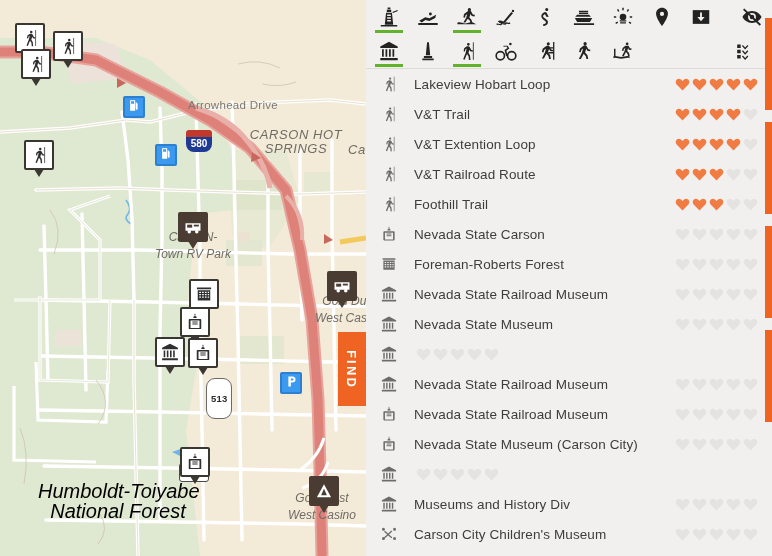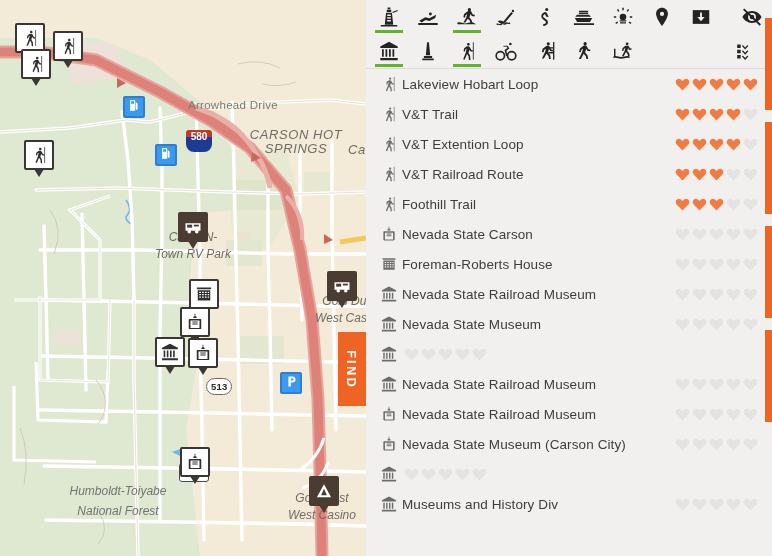--- a/index.html
+++ b/index.html
@@ -18,21 +18,21 @@
   .map-label{
     position:absolute;
     font-family:"Liberation Sans", sans-serif;
     white-space:pre;
     pointer-events:none;
     text-align:center;
   }
   .lbl-road{font-size:11.5px;color:#7d7a74;letter-spacing:.3px;}
   .lbl-place{font-size:13px;color:#6f6c66;font-style:italic;letter-spacing:.6px;line-height:14px;}
   .lbl-poi{font-size:12px;color:#6f6c66;font-style:italic;line-height:17px;}
-  .lbl-forest{font-size:12px;color:#737373;font-style:italic;line-height:20px;}
+  .lbl-forest{font-size:20px;color:#000000;font-style:italic;line-height:20px;}
 
   
   .pin{
     position:absolute;
     width:30px;height:30px;
     box-sizing:border-box;
     background:#ffffff;
     border:2.5px solid #3a3632;
     border-radius:2px;
     display:flex;align-items:center;justify-content:center;
@@ -49,29 +49,29 @@
   .pin-small{
     position:absolute;width:22px;height:22px;box-sizing:border-box;
     background:#3b99f0;border:2px solid #2d7fd0;border-radius:2px;
     display:flex;align-items:center;justify-content:center;
   }
 
   
   .shield{
     position:absolute;display:flex;align-items:center;justify-content:center;
     font-size:9.5px;font-weight:bold;color:#2b2b2b;background:#fff;
-    border:1.6px solid #6a6a6a;border-radius:9px;height:15px;padding:0 4px;
+    border:1.6px solid #6a6a6a;border-radius:9px;height:15px;padding:12px 4px;
     font-family:"Liberation Sans", sans-serif;letter-spacing:.2px;
   }
   .shield-i{
     position:absolute;width:26px;height:22px;
     display:flex;align-items:flex-end;justify-content:center;
     background:linear-gradient(#c0392b 0 30%, #1f3a93 30% 100%);
     color:#fff;font-size:10px;font-weight:bold;
-    border-radius:3px 3px 8px 8px;padding-bottom:10px;box-sizing:border-box;
+    border-radius:3px 3px 8px 8px;padding-bottom:3px;box-sizing:border-box;
     font-family:"Liberation Sans", sans-serif;
   }
   .shield-us{
     position:absolute;width:28px;height:17px;background:#fff;border:1.6px solid #4a4a4a;
     border-radius:3px;display:flex;align-items:center;justify-content:center;
     font-size:9.5px;font-weight:bold;color:#1f3a93;
     font-family:"Liberation Sans", sans-serif;
   }
 
   
@@ -102,20 +102,21 @@
   .tb-spacer{flex:1 1 auto;}
   .tb-right{display:flex;align-items:center;padding-right:12px;}
   .tb-right .tb-btn{margin-right:0;margin-left:12px;}
   .tb-sep{height:1px;background:#dcdbd8;}
 
   
   #list{flex:1 1 auto;position:relative;overflow:hidden;}
   .row{
     display:flex;align-items:center;height:30px;padding:0 0 0 10px;box-sizing:border-box;
     cursor:pointer;
+    gap:12px;
   }
   .row .ico{width:26px;flex:0 0 auto;display:flex;align-items:center;justify-content:center;}
   .row .ico svg{display:block;}
   .row .nm{
     flex:1 1 auto;font-size:13.5px;color:#3d3d3d;white-space:nowrap;overflow:hidden;
     letter-spacing:.1px;
   }
   .row .hearts{flex:0 0 auto;display:flex;padding-right:14px;}
   .heart{width:15px;height:14px;margin-left:2px;display:block;}
 
@@ -677,21 +678,21 @@
               <path d="M12 21.3 2.6 11.6C.6 9.6.6 6.2 2.6 4.2s5.3-2 7.3 0L12 6.3l2.1-2.1c2-2 5.3-2 7.3 0s2 5.4 0 7.4z"></path>
             </svg>
           </div>
         </div>
         <div class="row">
           <div class="ico">
             <svg width="18" height="18" viewBox="0 0 24 24" fill="#6c6c6c">
               <path d="M3.5 4.2h17v2.1h-17zM4.5 7.4h15v12.4h-15zm1.8 1.8v1.6h2v-1.6zm3.4 0v1.6h2v-1.6zm3.4 0v1.6h2v-1.6zm3.4 0v1.6h1.6v-1.6zM6.3 12v1.6h2V12zm3.4 0v1.6h2V12zm3.4 0v1.6h2V12zm3.4 0v1.6h1.6V12zM6.3 14.9v1.6h2v-1.6zm3.4 0v1.6h2v-1.6zm3.4 0v1.6h2v-1.6zm3.4 0v1.6h1.6v-1.6z"></path>
             </svg>
           </div>
-          <div class="nm">Foreman-Roberts House</div>
+          <div class="nm">Foreman-Roberts Forest</div>
           <div class="hearts">
             <svg class="heart" viewBox="0 0 24 22" fill="#e4e3e1">
               <path d="M12 21.3 2.6 11.6C.6 9.6.6 6.2 2.6 4.2s5.3-2 7.3 0L12 6.3l2.1-2.1c2-2 5.3-2 7.3 0s2 5.4 0 7.4z"></path>
             </svg>
             <svg class="heart" viewBox="0 0 24 22" fill="#e4e3e1">
               <path d="M12 21.3 2.6 11.6C.6 9.6.6 6.2 2.6 4.2s5.3-2 7.3 0L12 6.3l2.1-2.1c2-2 5.3-2 7.3 0s2 5.4 0 7.4z"></path>
             </svg>
             <svg class="heart" viewBox="0 0 24 22" fill="#e4e3e1">
               <path d="M12 21.3 2.6 11.6C.6 9.6.6 6.2 2.6 4.2s5.3-2 7.3 0L12 6.3l2.1-2.1c2-2 5.3-2 7.3 0s2 5.4 0 7.4z"></path>
             </svg>
@@ -878,20 +879,45 @@
             </svg>
           </div>
         </div>
         <div class="row">
           <div class="ico">
             <svg width="18" height="18" viewBox="0 0 24 24" fill="#6c6c6c">
               <path d="M12 2 2.5 7v1.7h19V7L12 2zM4.4 10.2h1.9v8.1H4.4zm3.8 0h1.9v8.1H8.2zm3.8 0h1.9v8.1H12zm3.8 0h1.9v8.1h-1.9zM2.5 19.5h19V22h-19z"></path>
             </svg>
           </div>
           <div class="nm">Museums and History Div</div>
+          <div class="hearts">
+            <svg class="heart" viewBox="0 0 24 22" fill="#e4e3e1">
+              <path d="M12 21.3 2.6 11.6C.6 9.6.6 6.2 2.6 4.2s5.3-2 7.3 0L12 6.3l2.1-2.1c2-2 5.3-2 7.3 0s2 5.4 0 7.4z"></path>
+            </svg>
+            <svg class="heart" viewBox="0 0 24 22" fill="#e4e3e1">
+              <path d="M12 21.3 2.6 11.6C.6 9.6.6 6.2 2.6 4.2s5.3-2 7.3 0L12 6.3l2.1-2.1c2-2 5.3-2 7.3 0s2 5.4 0 7.4z"></path>
+            </svg>
+            <svg class="heart" viewBox="0 0 24 22" fill="#e4e3e1">
+              <path d="M12 21.3 2.6 11.6C.6 9.6.6 6.2 2.6 4.2s5.3-2 7.3 0L12 6.3l2.1-2.1c2-2 5.3-2 7.3 0s2 5.4 0 7.4z"></path>
+            </svg>
+            <svg class="heart" viewBox="0 0 24 22" fill="#e4e3e1">
+              <path d="M12 21.3 2.6 11.6C.6 9.6.6 6.2 2.6 4.2s5.3-2 7.3 0L12 6.3l2.1-2.1c2-2 5.3-2 7.3 0s2 5.4 0 7.4z"></path>
+            </svg>
+            <svg class="heart" viewBox="0 0 24 22" fill="#e4e3e1">
+              <path d="M12 21.3 2.6 11.6C.6 9.6.6 6.2 2.6 4.2s5.3-2 7.3 0L12 6.3l2.1-2.1c2-2 5.3-2 7.3 0s2 5.4 0 7.4z"></path>
+            </svg>
+          </div>
+        </div>
+        <div class="row">
+          <div class="ico">
+            <svg width="18" height="18" viewBox="0 0 24 24" fill="#6c6c6c">
+              <path d="M4.6 3.6a2 2 0 1 0 0 4 2 2 0 0 0 0-4zm14.8 0a2 2 0 1 0 0 4 2 2 0 0 0 0-4zM6.6 7.6l4.2 3.6 4.4-3.8 1.2 1.4-4.4 3.8 4.4 3.8-1.2 1.4-4.4-3.8-4.2 3.6-1.2-1.4 4.2-3.6-4.2-3.6zM4.6 16a2 2 0 1 0 0 4 2 2 0 0 0 0-4zm14.8 0a2 2 0 1 0 0 4 2 2 0 0 0 0-4z"></path>
+            </svg>
+          </div>
+          <div class="nm">Carson City Children's Museum</div>
           <div class="hearts">
             <svg class="heart" viewBox="0 0 24 22" fill="#e4e3e1">
               <path d="M12 21.3 2.6 11.6C.6 9.6.6 6.2 2.6 4.2s5.3-2 7.3 0L12 6.3l2.1-2.1c2-2 5.3-2 7.3 0s2 5.4 0 7.4z"></path>
             </svg>
             <svg class="heart" viewBox="0 0 24 22" fill="#e4e3e1">
               <path d="M12 21.3 2.6 11.6C.6 9.6.6 6.2 2.6 4.2s5.3-2 7.3 0L12 6.3l2.1-2.1c2-2 5.3-2 7.3 0s2 5.4 0 7.4z"></path>
             </svg>
             <svg class="heart" viewBox="0 0 24 22" fill="#e4e3e1">
               <path d="M12 21.3 2.6 11.6C.6 9.6.6 6.2 2.6 4.2s5.3-2 7.3 0L12 6.3l2.1-2.1c2-2 5.3-2 7.3 0s2 5.4 0 7.4z"></path>
             </svg>

